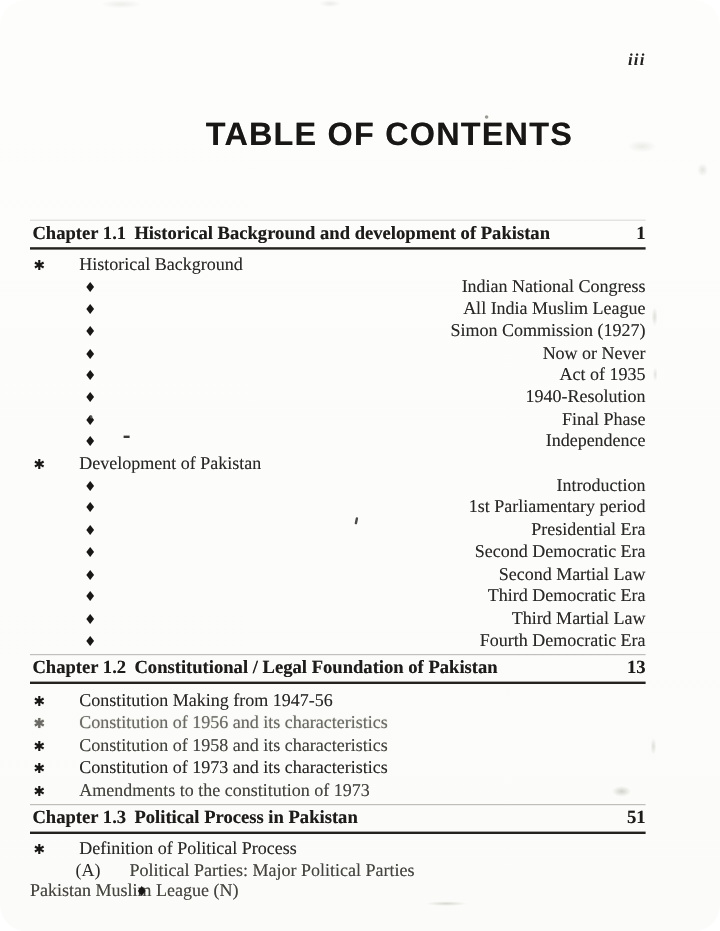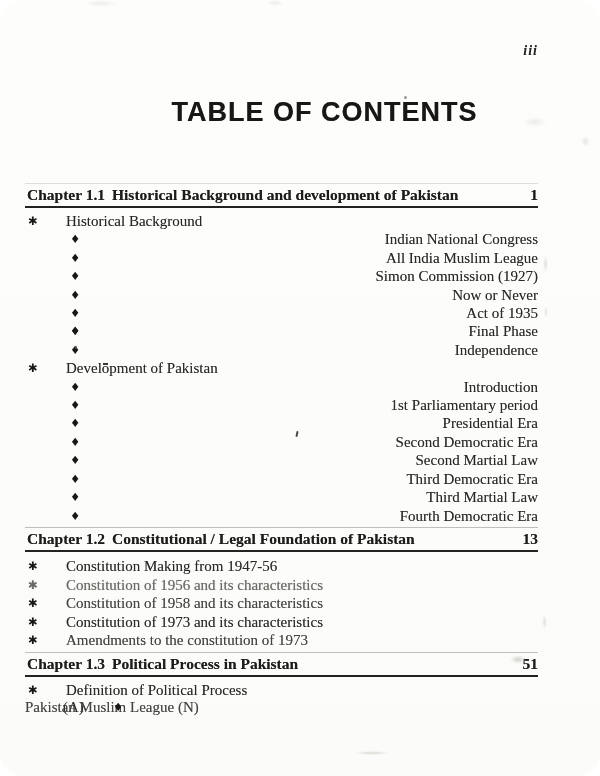--- a/index.html
+++ b/index.html
@@ -129,20 +129,21 @@
     <span class="t">Now or Never</span>
   </div>
 
   <div class="row lvl2">
     <span class="b">♦</span>
     <span class="t">Act of 1935</span>
   </div>
 
   <div class="row lvl2">
     <span class="b">♦</span>
+    <span class="t">1940-Resolution</span>
   </div>
 
   <div class="row lvl2">
     <span class="b">♦</span>
     <span class="t">Final Phase</span>
   </div>
 
   <div class="row lvl2">
     <span class="b">♦</span>
     <span class="t">Independence</span>
@@ -236,20 +237,21 @@
       <span class="ch-page">51</span>
     </div>
     <div class="sec-list">
   <div class="row lvl1">
     <span class="b">✱</span>
     <span class="t">Definition of Political Process</span>
   </div>
 
   <div class="row lvlA soft">
     <span class="b">(A)</span>
+    <span class="t">Political Parties: Major Political Parties</span>
   </div>
 
   <div class="row lvl3 soft">
     <span class="b">♦</span>
     <span class="t">Pakistan Muslim League (N)</span>
   </div>
 </div>
   </div>
 </div>
 

